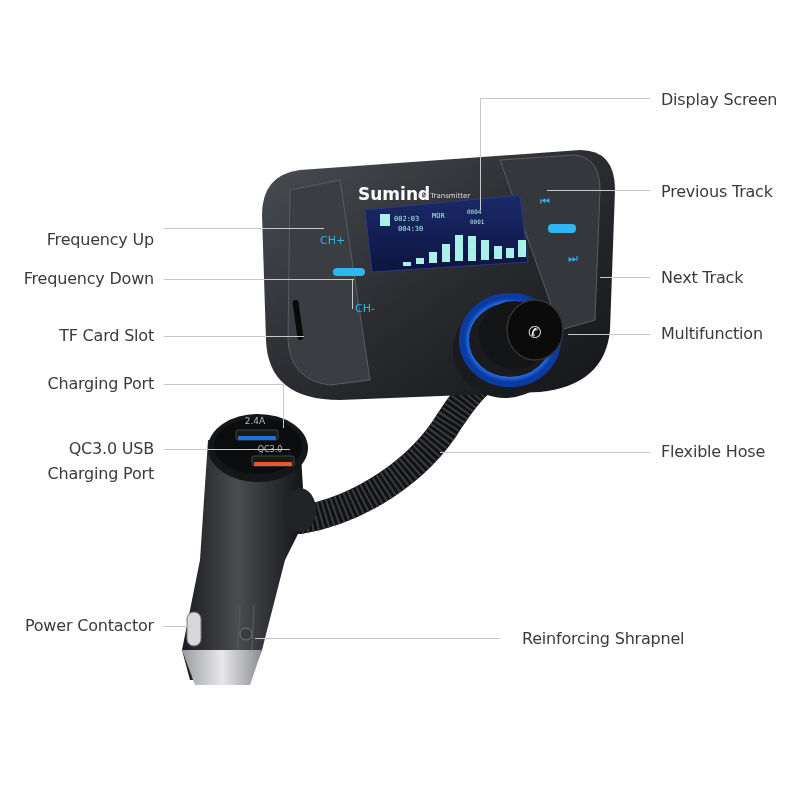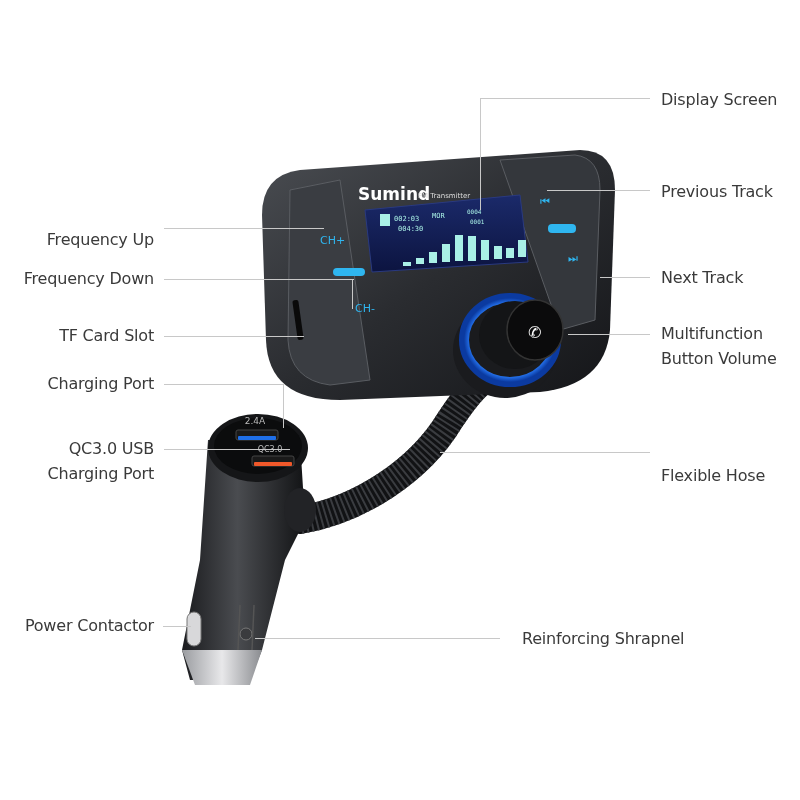--- a/index.html
+++ b/index.html
@@ -143,16 +143,15 @@
   <div>QC3.0 USB</div>
   <div>Charging Port</div>
 </div>
 <div class="label right" style="right:646px;top:613px;">Power Contactor</div>
 
 <div class="label" style="left:661px;top:87px;">Display Screen</div>
 <div class="label" style="left:661px;top:179px;">Previous Track</div>
 <div class="label" style="left:661px;top:265px;">Next Track</div>
 <div class="label" style="left:661px;top:321px;">
   <div>Multifunction</div>
-  <div>Button Volume</div>
 </div>
-<div class="label" style="left:661px;top:439px;margin-top:24px;">Flexible Hose</div>
+<div class="label" style="left:661px;top:439px;">Flexible Hose</div>
 <div class="label" style="left:522px;top:626px;">Reinforcing Shrapnel</div>
 
 </body></html>

